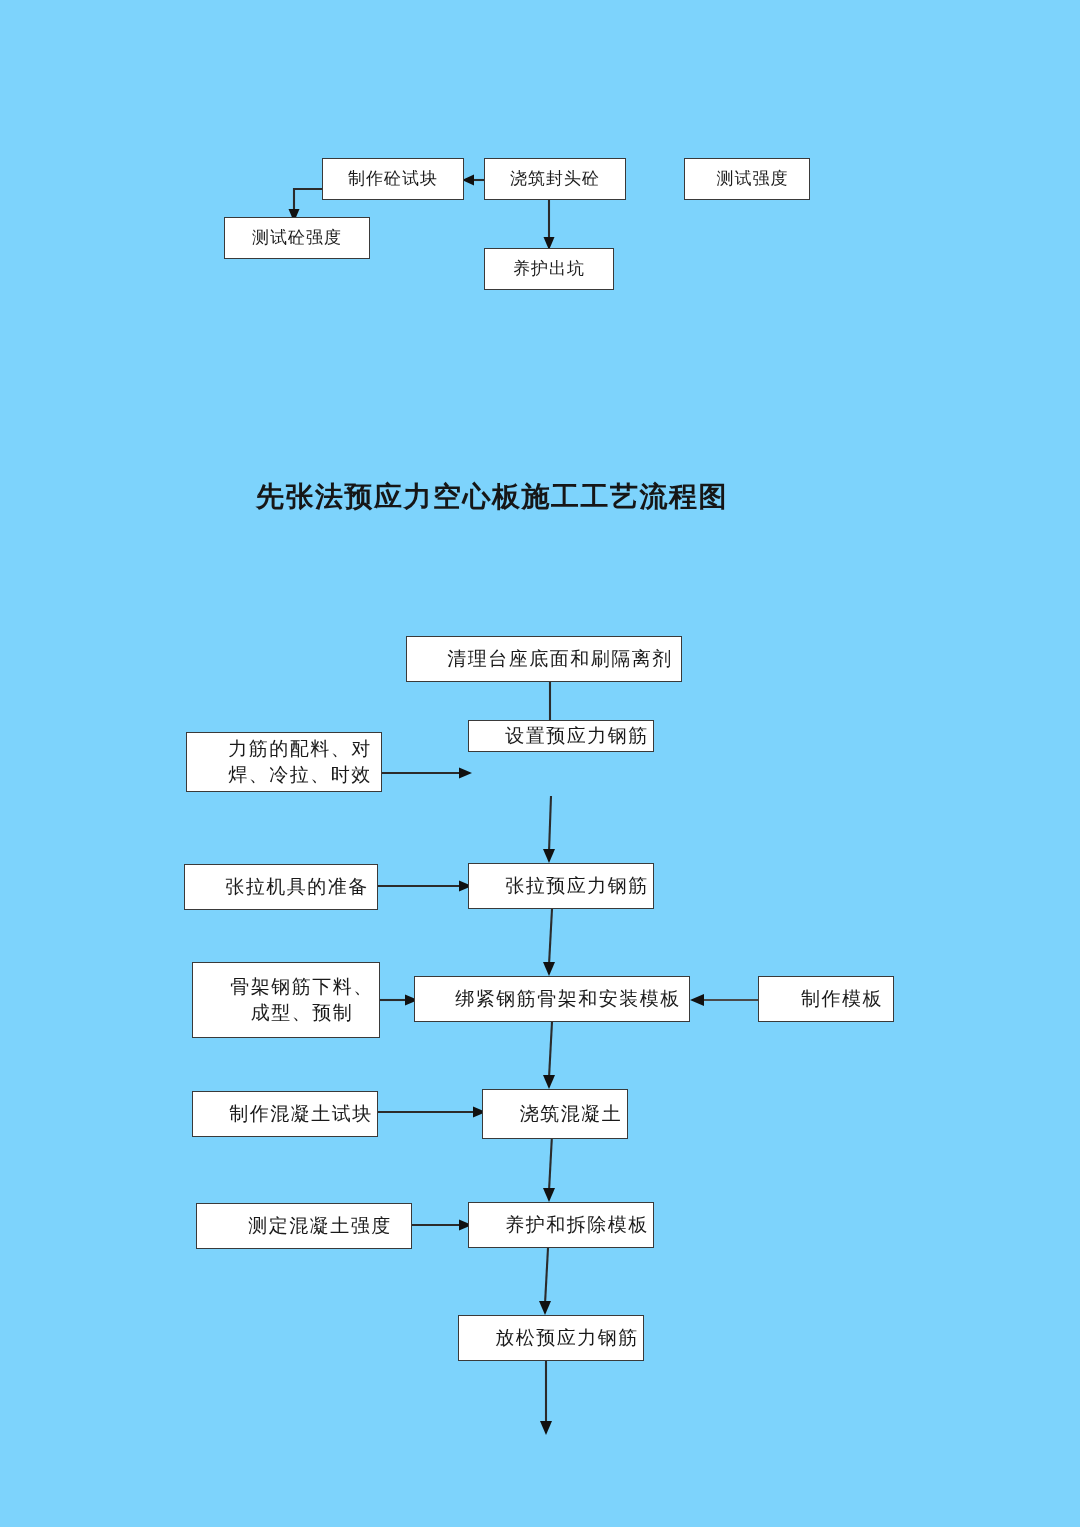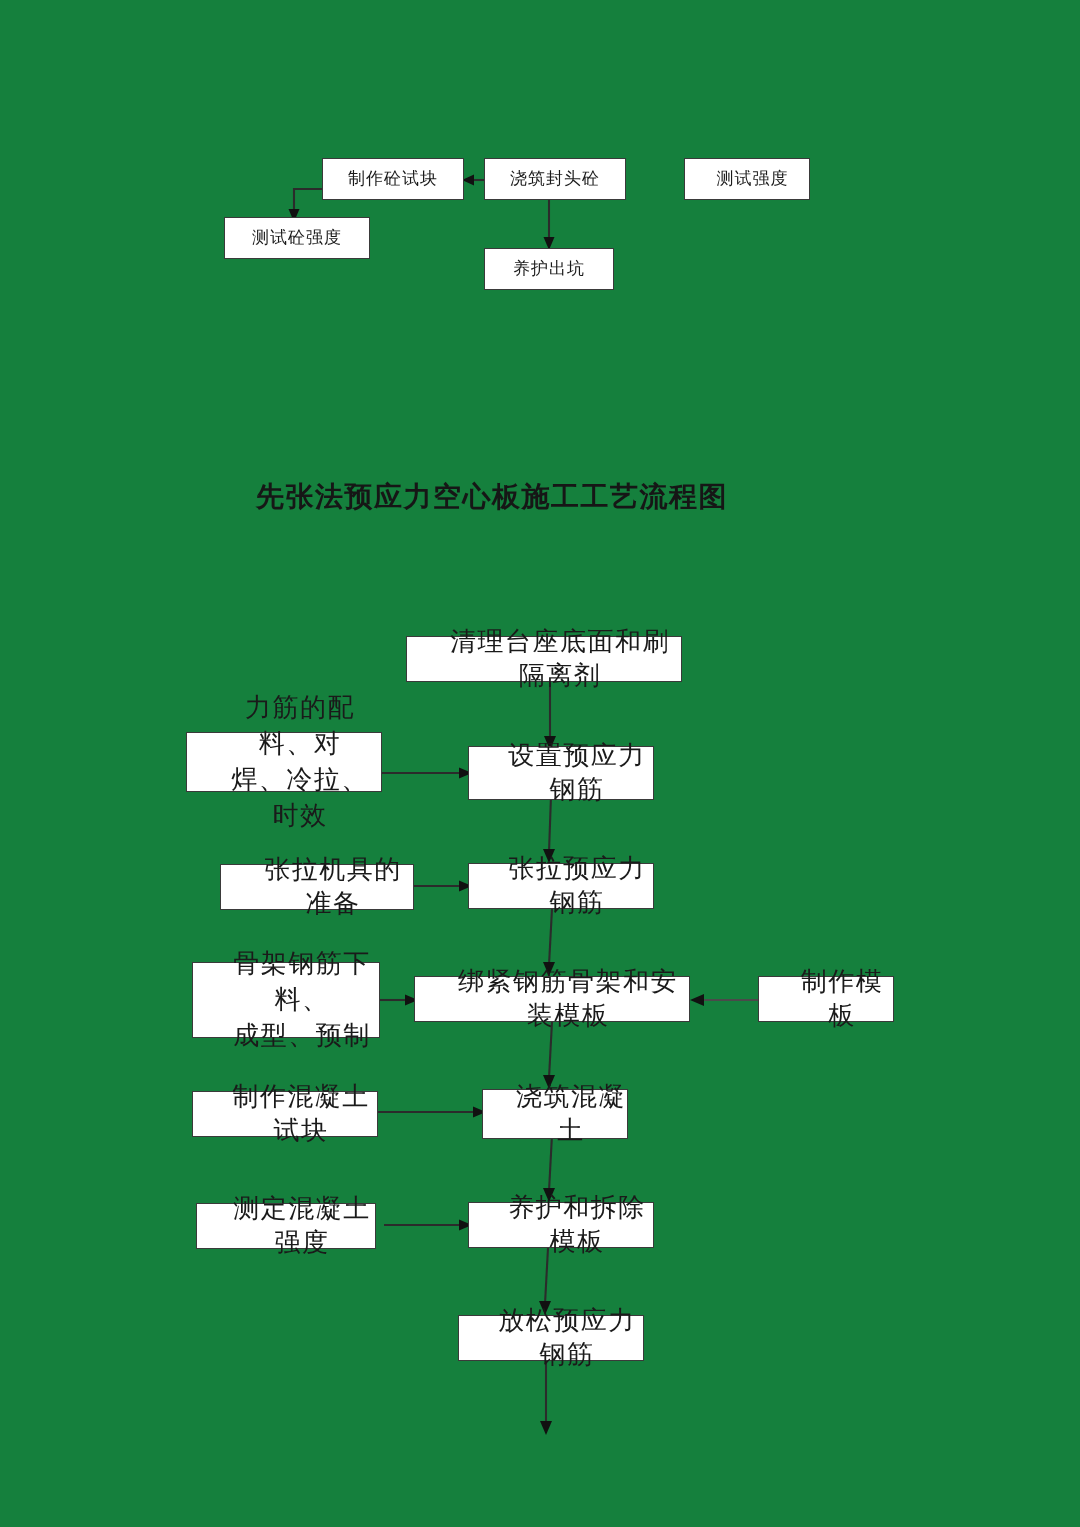--- a/index.html
+++ b/index.html
@@ -9,21 +9,21 @@
     background: #ffffff;
   }
   body {
     font-family: "Liberation Serif", "DejaVu Serif", serif;
     color: #1a1a1a;
   }
   #page {
     position: relative;
     width: 1080px;
     height: 1527px;
-    background: #15803d;
+    background: #7dd3fc;
     overflow: hidden;
   }
   .node {
     position: absolute;
     box-sizing: border-box;
     border: 1.6px solid #3a3a3a;
     background: #ffffff;
     display: flex;
     align-items: center;
     justify-content: center;
@@ -34,21 +34,21 @@
     white-space: pre-line;
     z-index: 3;
   }
   
   .node.small {
     font-size: 17px;
     letter-spacing: 1px;
   }
   
   .node.big {
-    font-size: 26px;
+    font-size: 19px;
     letter-spacing: 1.5px;
     padding-left: 32px;
   }
   .node.big.two-line {
     line-height: 1.38;
   }
 
   .title {
     position: absolute;
     font-family: "Liberation Sans", "DejaVu Sans", sans-serif;
@@ -115,43 +115,43 @@
     <svg width="24" height="54" viewBox="0 0 24 54">
       <line class="ln" x1="11" y1="0" x2="11" y2="42"></line>
       <polygon class="hd" points="11,52 5.5,39 16.5,39"></polygon>
     </svg>
   </div>
 
   <div class="title" style="left:256px; top:478px;">先张法预应力空心板施工工艺流程图</div>
 
   <div class="node big" style="left:406px; top:636px; width:276px; height:46px;">清理台座底面和刷隔离剂</div>
 
-  <div class="node big" style="left:468px; top:746px; width:186px; height:54px;">设置预应力钢筋</div>
+  <div class="node big" style="left:468px; top:720px; width:186px; height:32px;">设置预应力钢筋</div>
 
   <div class="node big" style="left:468px; top:863px; width:186px; height:46px;">张拉预应力钢筋</div>
 
   <div class="node big" style="left:414px; top:976px; width:276px; height:46px;">绑紧钢筋骨架和安装模板</div>
 
   <div class="node big" style="left:482px; top:1089px; width:146px; height:50px;">浇筑混凝土</div>
 
   <div class="node big" style="left:468px; top:1202px; width:186px; height:46px;">养护和拆除模板</div>
 
   <div class="node big" style="left:458px; top:1315px; width:186px; height:46px;">放松预应力钢筋</div>
 
   <div class="node big two-line" style="left:186px; top:732px; width:196px; height:60px;">力筋的配料、对
 焊、冷拉、时效</div>
 
-  <div class="node big" style="left:184px; top:864px; width:194px; height:46px;margin-left:36px;">张拉机具的准备</div>
+  <div class="node big" style="left:184px; top:864px; width:194px; height:46px;">张拉机具的准备</div>
 
   <div class="node big two-line" style="left:192px; top:962px; width:188px; height:76px;">骨架钢筋下料、
 成型、预制</div>
 
   <div class="node big" style="left:192px; top:1091px; width:186px; height:46px;">制作混凝土试块</div>
 
-  <div class="node big" style="left:196px; top:1203px; width:180px; height:46px;">测定混凝土强度</div>
+  <div class="node big" style="left:196px; top:1203px; width:216px; height:46px;">测定混凝土强度</div>
 
   <div class="node big" style="left:758px; top:976px; width:136px; height:46px;">制作模板</div>
 
   <div class="conn" style="left:538px; top:682px; width:26px; height:70px;">
     <svg width="26" height="70" viewBox="0 0 26 70">
       <line class="ln" x1="12" y1="0" x2="12" y2="57"></line>
       <polygon class="hd" points="12,68 6,54 18,54"></polygon>
     </svg>
   </div>
 

